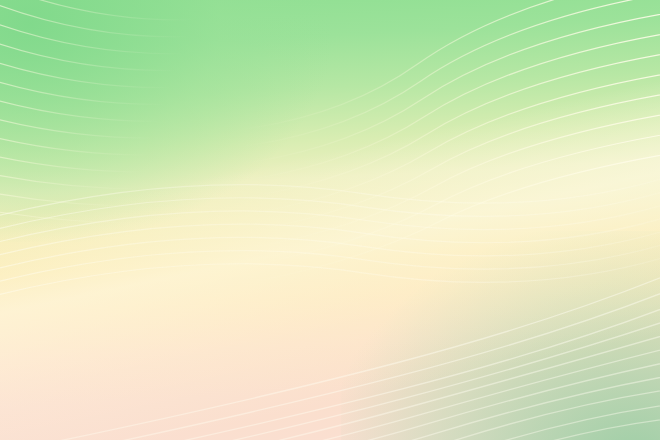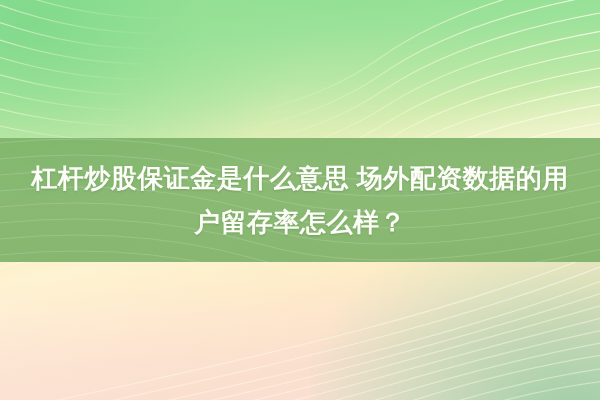--- a/index.html
+++ b/index.html
@@ -205,31 +205,14 @@
       </g>
       <g fill="none" stroke-width="1.1" stroke="url(#lineFadeMid)" opacity="0.75">
         <use href="#arcsMid"></use>
       </g>
       <g fill="none" stroke-width="1.2" stroke="url(#lineFadeBR)">
         <use href="#arcsBR"></use>
       </g>
     </svg>
   </div>
 
-  <div class="title-band">
-    <div class="band-texture">
-      <svg viewBox="0 0 600 124" xmlns="http://www.w3.org/2000/svg" aria-hidden="true">
-        <g fill="none" stroke="#ffffff" stroke-width="1">
-          <path d="M -40 10  Q 120 -14 260 26 T 640 6"></path>
-          <path d="M -40 26  Q 120 2   260 42 T 640 22"></path>
-          <path d="M -40 42  Q 120 18  260 58 T 640 38"></path>
-          <path d="M -40 58  Q 120 34  260 74 T 640 54"></path>
-          <path d="M -40 74  Q 120 50  260 90 T 640 70"></path>
-          <path d="M -40 90  Q 120 66  260 106 T 640 86"></path>
-          <path d="M -40 106 Q 120 82  260 122 T 640 102"></path>
-          <path d="M -40 122 Q 120 98  260 138 T 640 118"></path>
-        </g>
-      </svg>
-    </div>
-    <h1 class="title-text">杠杆炒股保证金是什么意思 场外配资数据的用户留存率怎么样？</h1>
-  </div>
 
 </div>
 
 </body></html>

